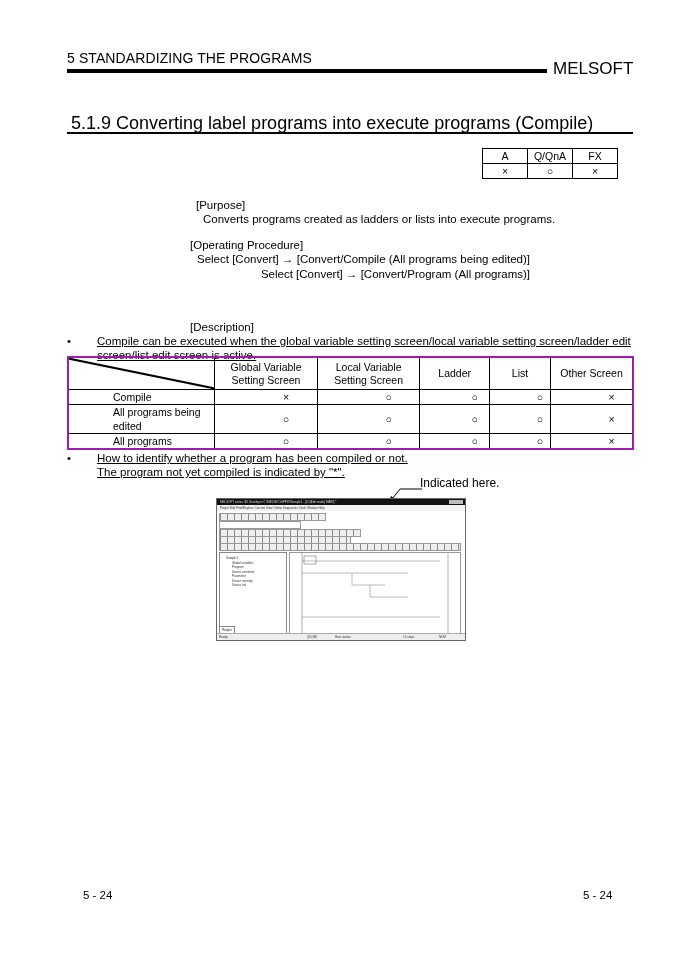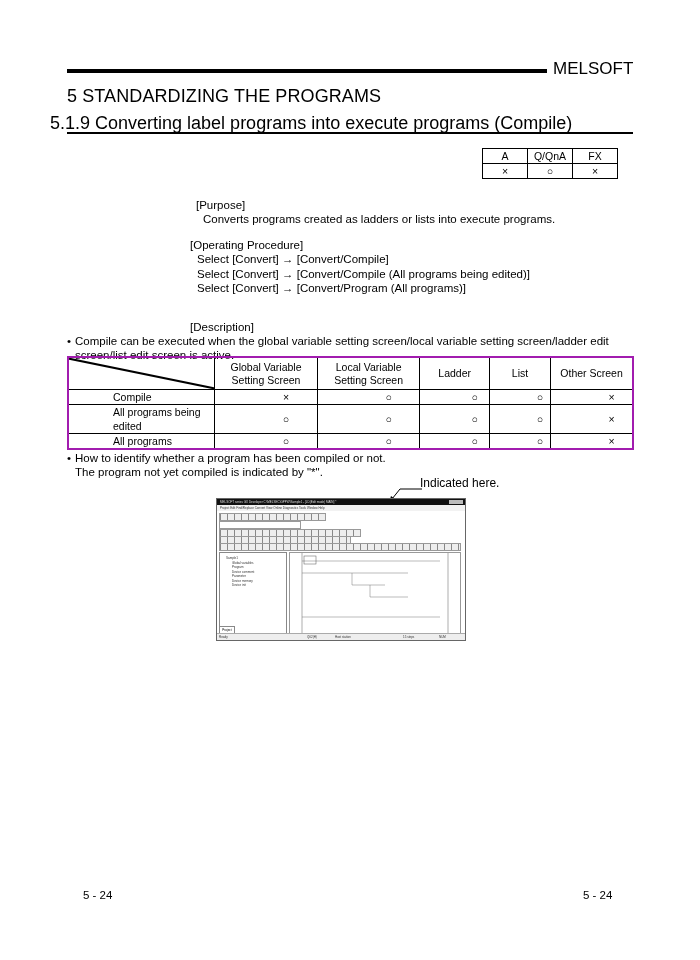--- a/index.html
+++ b/index.html
@@ -1,34 +1,34 @@
 <!DOCTYPE html>
 <html><head>
 <meta charset="utf-8">
 <style>
   html, body { margin: 0; padding: 0; background: #ffffff; }
   body { width: 700px; height: 960px; position: relative; font-family: "Liberation Sans", sans-serif; color: #000; overflow: hidden; }
   .abs { position: absolute; }
-  .hdr-left { left: 67px; top: 50px; font-size: 18px; letter-spacing: 0.1px; margin-top: 36px; }
+  .hdr-left { left: 67px; top: 50px; font-size: 14px; letter-spacing: 0.1px; }
   .hdr-rule { left: 67px; top: 69px; width: 480px; height: 4px; background: #000; }
   .hdr-right { left: 553px; top: 59px; font-size: 17px; }
-  .title { left: 50px; top: 113px; font-size: 18px; }
+  .title { left: 71px; top: 113px; font-size: 18px; }
   .title-rule { left: 67px; top: 132px; width: 566px; height: 2px; background: #000; }
 
   table.compat { position: absolute; left: 482px; top: 148px; border-collapse: collapse; font-size: 10.5px; border: 1.5px solid #000; }
   table.compat td { border: 1px solid #000; width: 44px; height: 14px; text-align: center; padding: 0; }
 
   .txt { font-size: 11.5px; line-height: 14.4px; white-space: nowrap; }
   .purpose { left: 196px; top: 198px; }
-  .ind { padding-left: 7px; }
+  .ind { padding-left: 7px; text-align: right; }
   .oper { left: 190px; top: 238px; }
   .desc { left: 190px; top: 320px; }
   .bullet1 { left: 67px; top: 334px; width: 570px; white-space: normal; }
   .bullet1 .b, .bullet2 .b { position: absolute; left: 0; top: 0; }
-  .bullet1 .t, .bullet2 .t { margin-left: 8px; display: block; }
+  .bullet1 .t, .bullet2 .t { margin-left: 30px; display: block; text-decoration: underline; }
 
   table.matrix { position: absolute; left: 67px; top: 356px; width: 567px; border-collapse: collapse; font-size: 10.5px; border: 2px solid #a21caf; }
   table.matrix td { border: 1px solid #000; text-align: center; padding: 0 4px; }
   table.matrix tr.head td { height: 31px; line-height: 13px; }
   table.matrix tr.row td { height: 14px; line-height: 14px; padding-left: 44px; }
   table.matrix td.rowlabel { text-align: left; }
   td.diag { position: relative; width: 132px; }
   td.diag svg { position: absolute; left: 0; top: 0; width: 100%; height: 100%; }
 
   .bullet2 { left: 67px; top: 451px; }
@@ -75,21 +75,20 @@
 </tbody>
   </table>
 
 <div class="abs txt purpose">
   <div>[Purpose]</div>
   <div class="ind">Converts programs created as ladders or lists into execute programs.</div>
 </div>
 
 <div class="abs txt oper">
   <div>[Operating Procedure]</div>
-  <div class="ind">Select [Convert] → [Convert/Compile]</div>
   <div class="ind">Select [Convert] → [Convert/Compile (All programs being edited)]</div>
   <div class="ind">Select [Convert] → [Convert/Program (All programs)]</div>
 </div>
 
 <div class="abs txt desc">[Description]</div>
 <div class="abs txt bullet1">
   <span class="b">•</span>
   <span class="t">Compile can be executed when the global variable setting screen/local variable setting screen/ladder edit screen/list edit screen is active.</span>
 </div>
 

